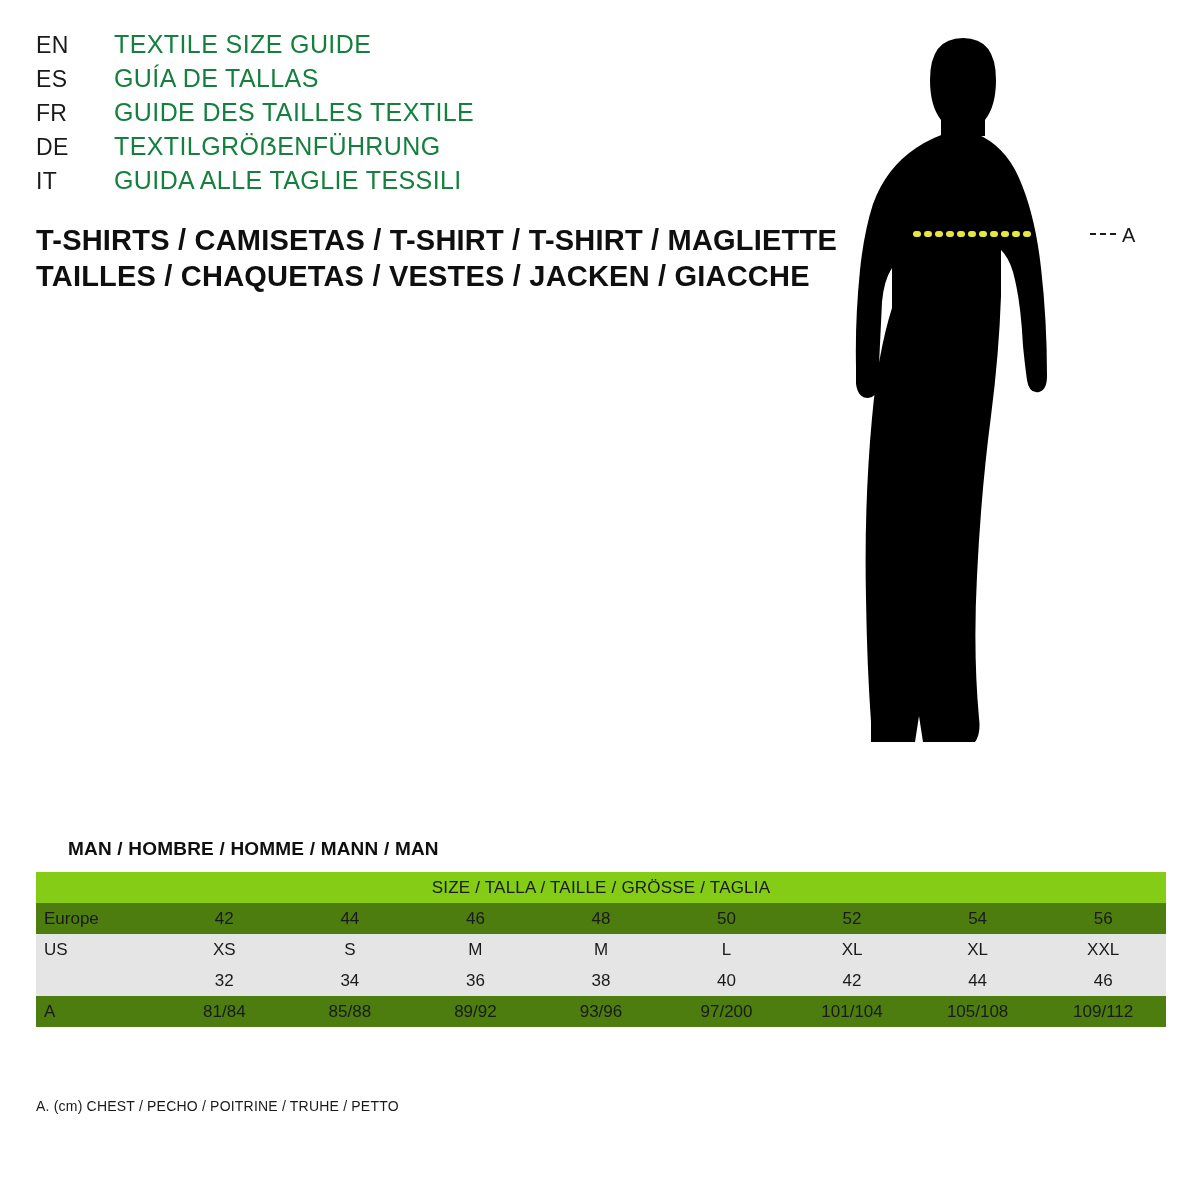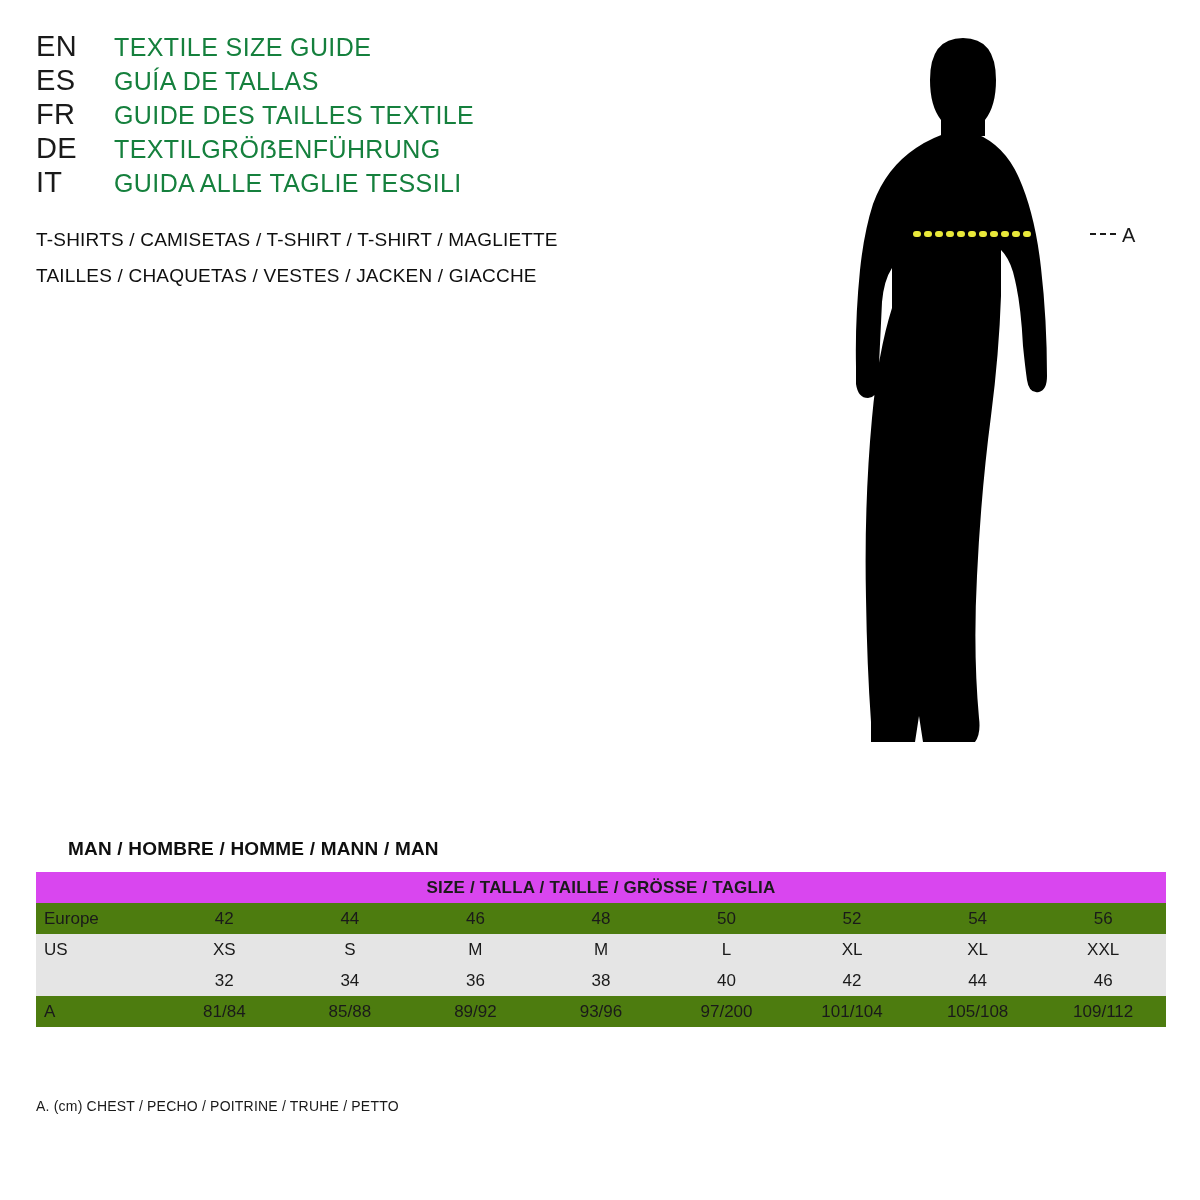--- a/index.html
+++ b/index.html
@@ -23,40 +23,40 @@
     top: 30px;
     width: 700px;
   }
   .lang-row {
     display: flex;
     align-items: baseline;
     height: 34px;
   }
   .lang-code {
     width: 78px;
-    font-size: 29px;
+    font-size: 23px;
     letter-spacing: 0.3px;
     color: #1a1a1a;
   }
   .lang-text {
     font-size: 25px;
     letter-spacing: 0.4px;
     color: #15803d;
     white-space: nowrap;
   }
 
   .garment-lines {
     position: absolute;
     left: 36px;
     top: 222px;
     width: 720px;
   }
   .garment-line {
-    font-size: 19px;
-    font-weight: normal;
+    font-size: 29px;
+    font-weight: bold;
     letter-spacing: 0.2px;
     line-height: 36px;
     white-space: nowrap;
     color: #0f0f0f;
   }
 
   
   .figure-wrap {
     position: absolute;
     left: 830px;
@@ -110,22 +110,22 @@
     height: 31px;
     vertical-align: middle;
     text-align: center;
   }
   table.size-table td.rowlabel {
     text-align: left;
     padding-left: 8px;
     width: 170px;
   }
   tr.band-dark td {
-    background: #d946ef;
-    font-weight: bold;
+    background: #84cc16;
+    font-weight: normal;
   }
   tr.band-light td {
     background: #e5e5e5;
   }
   tr.band-white td {
     background: #4d7c0f;
   }
   .header-band-text {
     text-align: left;
     padding-left: 8px;

